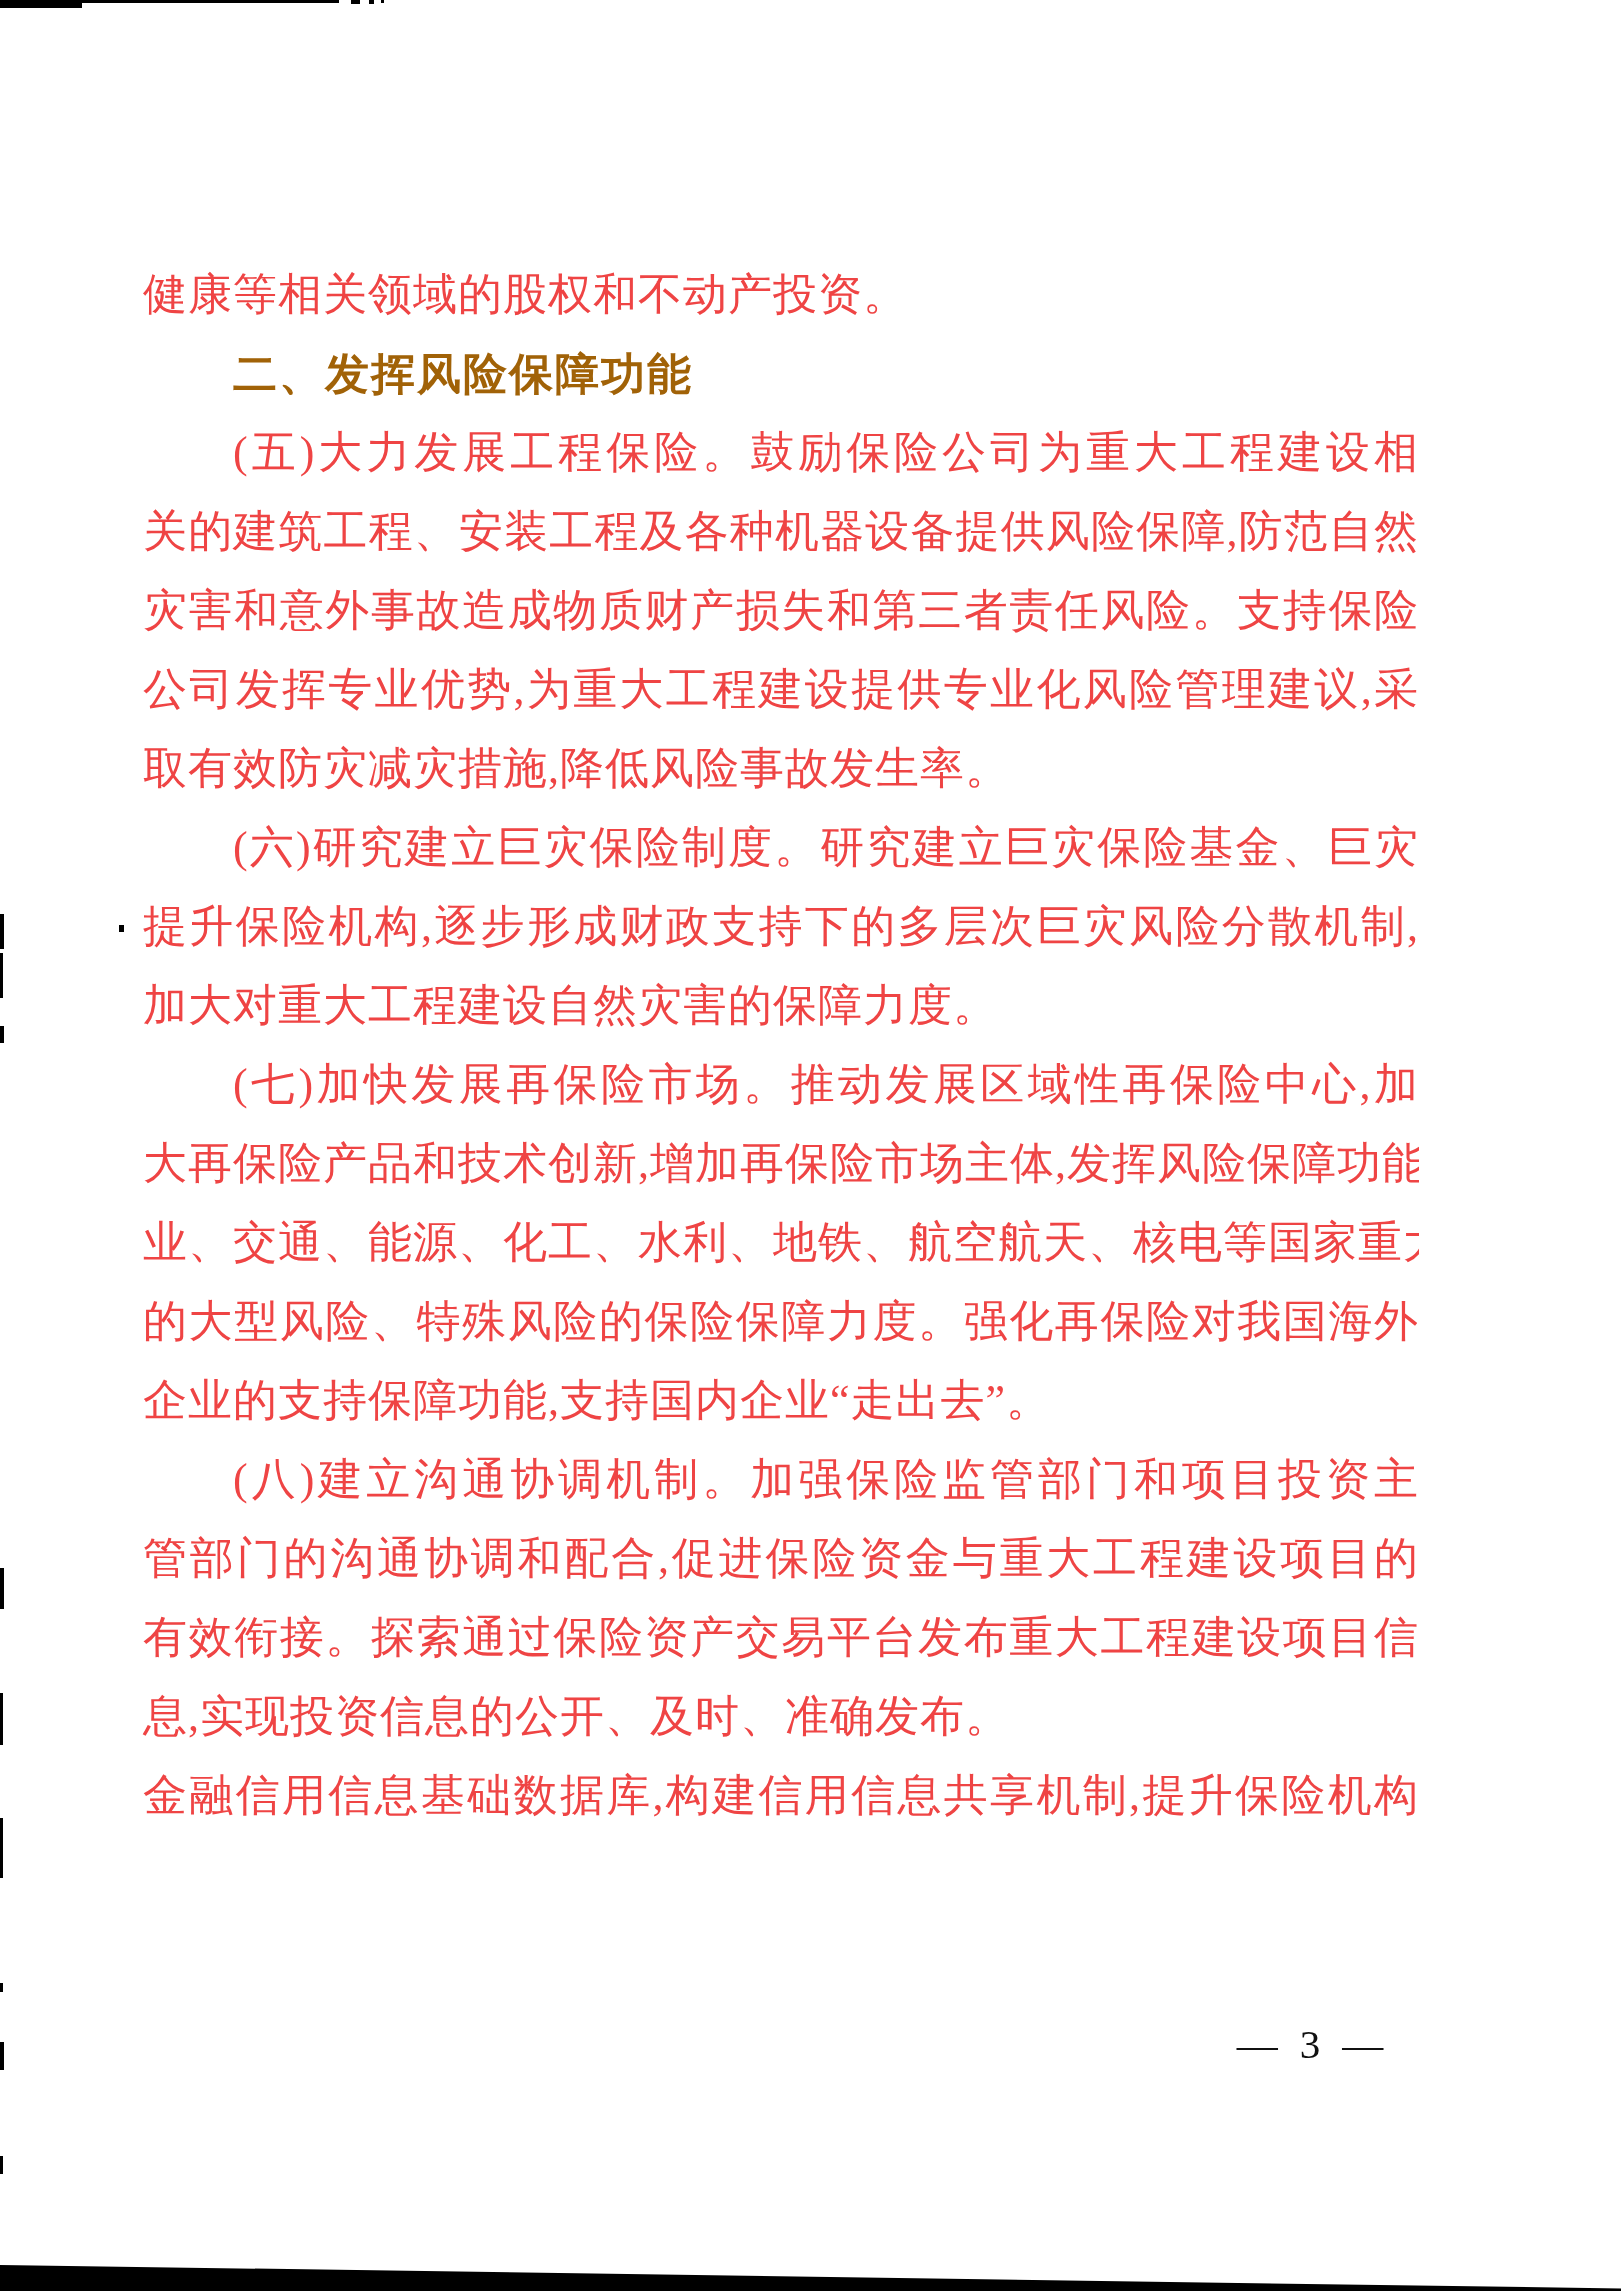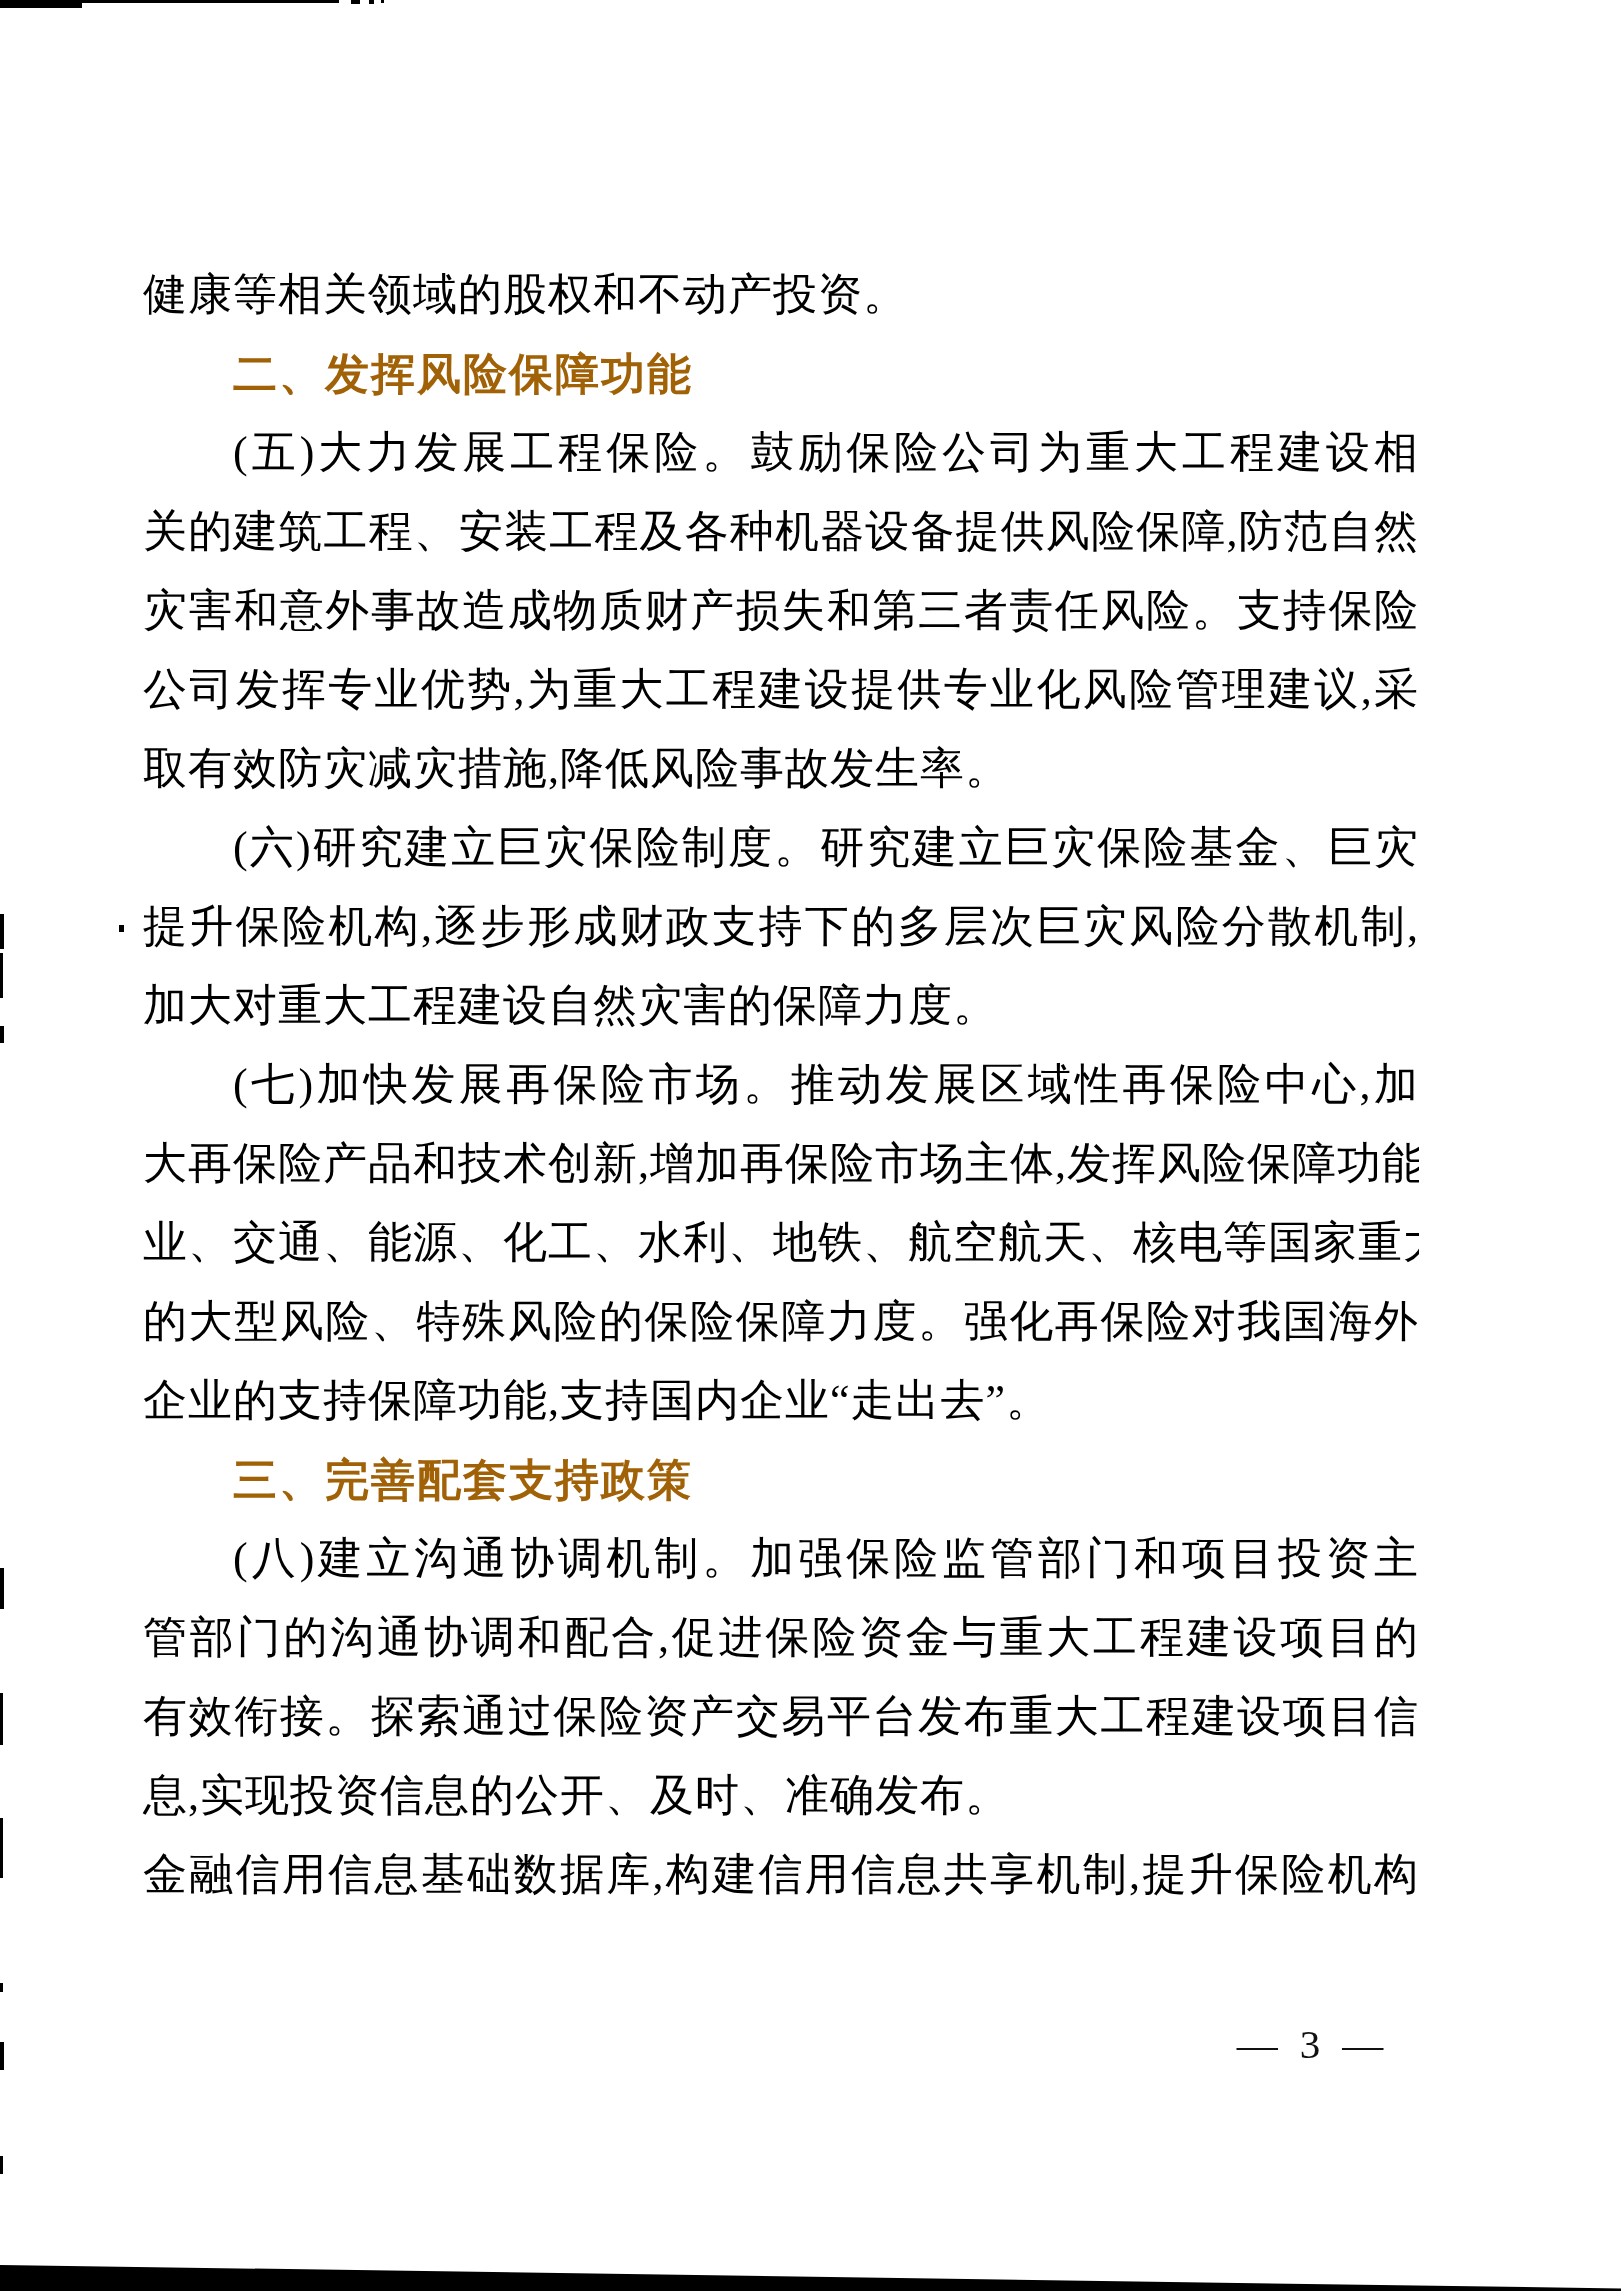--- a/index.html
+++ b/index.html
@@ -9,21 +9,21 @@
   }
   .page{
     position:absolute;left:0;top:0;width:1621px;height:2292px;
     background:#ffffff;color:#000;overflow:hidden;
   }
   .text-block{
     position:absolute;left:143px;top:255px;width:1276px;
   }
   .line{
     margin:0;height:79px;line-height:79px;font-size:44px;
-    color:#000000;letter-spacing:1px;
+    color:#ef4444;letter-spacing:1px;
   }
   .fill{
     text-align:justify;
     text-align-last:justify;
     text-justify:inter-character;
     overflow:hidden;
     white-space:nowrap;
   }
   .short{text-align:left;white-space:nowrap;}
   .indent{padding-left:90px;}
@@ -90,21 +90,20 @@
     <p class="line fill">公司发挥专业优势,为重大工程建设提供专业化风险管理建议,采</p>
     <p class="line short">取有效防灾减灾措施,降低风险事故发生率。</p>
     <p class="line fill indent">(六)研究建立巨灾保险制度。研究建立巨灾保险基金、巨灾</p>
     <p class="line fill">提升保险机构,逐步形成财政支持下的多层次巨灾风险分散机制,</p>
     <p class="line short">加大对重大工程建设自然灾害的保障力度。</p>
     <p class="line fill indent">(七)加快发展再保险市场。推动发展区域性再保险中心,加</p>
     <p class="line fill">大再保险产品和技术创新,增加再保险市场主体,发挥风险保障功能</p>
     <p class="line fill">业、交通、能源、化工、水利、地铁、航空航天、核电等国家重大工程</p>
     <p class="line fill">的大型风险、特殊风险的保险保障力度。强化再保险对我国海外</p>
     <p class="line short">企业的支持保障功能,支持国内企业“走出去”。</p>
-    <p class="line heading indent">三、完善配套支持政策</p>
     <p class="line fill indent">(八)建立沟通协调机制。加强保险监管部门和项目投资主</p>
     <p class="line fill">管部门的沟通协调和配合,促进保险资金与重大工程建设项目的</p>
     <p class="line fill">有效衔接。探索通过保险资产交易平台发布重大工程建设项目信</p>
     <p class="line short">息,实现投资信息的公开、及时、准确发布。</p>
     <p class="line fill">金融信用信息基础数据库,构建信用信息共享机制,提升保险机构</p>
   </main>
 
   <div class="page-number">— 3 —</div>
 
 </div>

